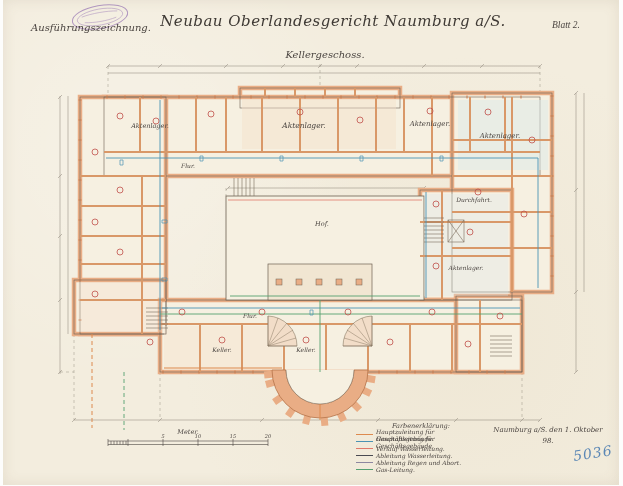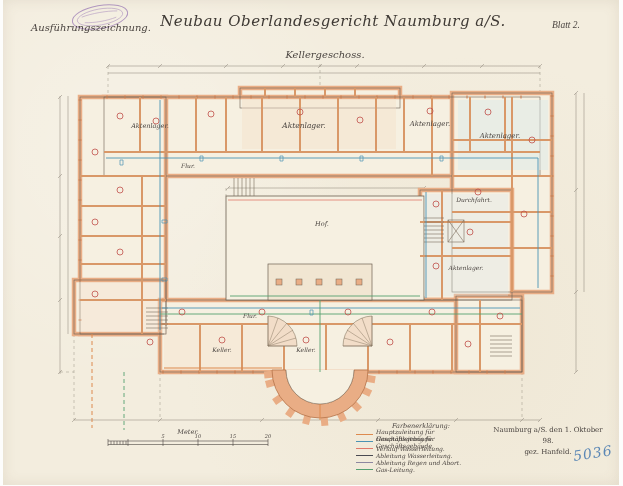--- a/index.html
+++ b/index.html
@@ -13,21 +13,21 @@
   .title{left:0;right:0;top:12px;text-align:center;font-size:15px;letter-spacing:.5px;
     transform:translateX(22px);color:#3f3a35;}
   .blatt{left:549px;top:20px;font-size:9.5px;font-family:Liberation Serif, serif;}
   .subtitle{left:0;right:0;top:49px;text-align:center;font-size:10px;transform:translateX(14px);}
   .legend{position:absolute;left:353px;top:422px;width:130px;font-style:italic;color:#4a4440;}
   .legend .hd{text-align:center;font-size:6.5px;margin-bottom:1px;}
   .lrow{display:flex;align-items:center;gap:3px;height:7px;}
   .lsw{width:17px;height:1.6px;flex:0 0 17px;}
   .llb{font-size:6px;line-height:7px;}
   .signature{position:absolute;left:486px;top:425px;width:118px;text-align:center;
-    font-size:7px;line-height:11px;color:#4a4440;}
+    font-style:italic;font-size:7px;line-height:11px;color:#4a4440;}
   .code{position:absolute;left:570px;top:445px;font-size:14px;font-style:italic;
     color:#5b87b5;transform:rotate(-9deg);letter-spacing:1px;}
   svg text{font-family:"DejaVu Serif",serif;font-style:italic;fill:#4a4440;}
 </style>
 </head>
 <body>
 
 <div class="sheet">
 
   <svg width="616" height="486" viewBox="3 0 616 486" style="position:absolute;left:0;top:0;">
@@ -240,17 +240,16 @@
       <span class="llb">Ableitung Regen und Abort.</span>
     </div>
     <div class="lrow">
       <span class="lsw" style="background: rgb(85, 160, 113);"></span>
       <span class="llb">Gas-Leitung.</span>
     </div>
   </div>
 
   <div class="signature">
     <div>Naumburg a/S. den 1. Oktober 98.</div>
-    <div>gez. Hanfeld.</div>
   </div>
 
   <div class="code">5036</div>
 </div>
 
 </body></html>

